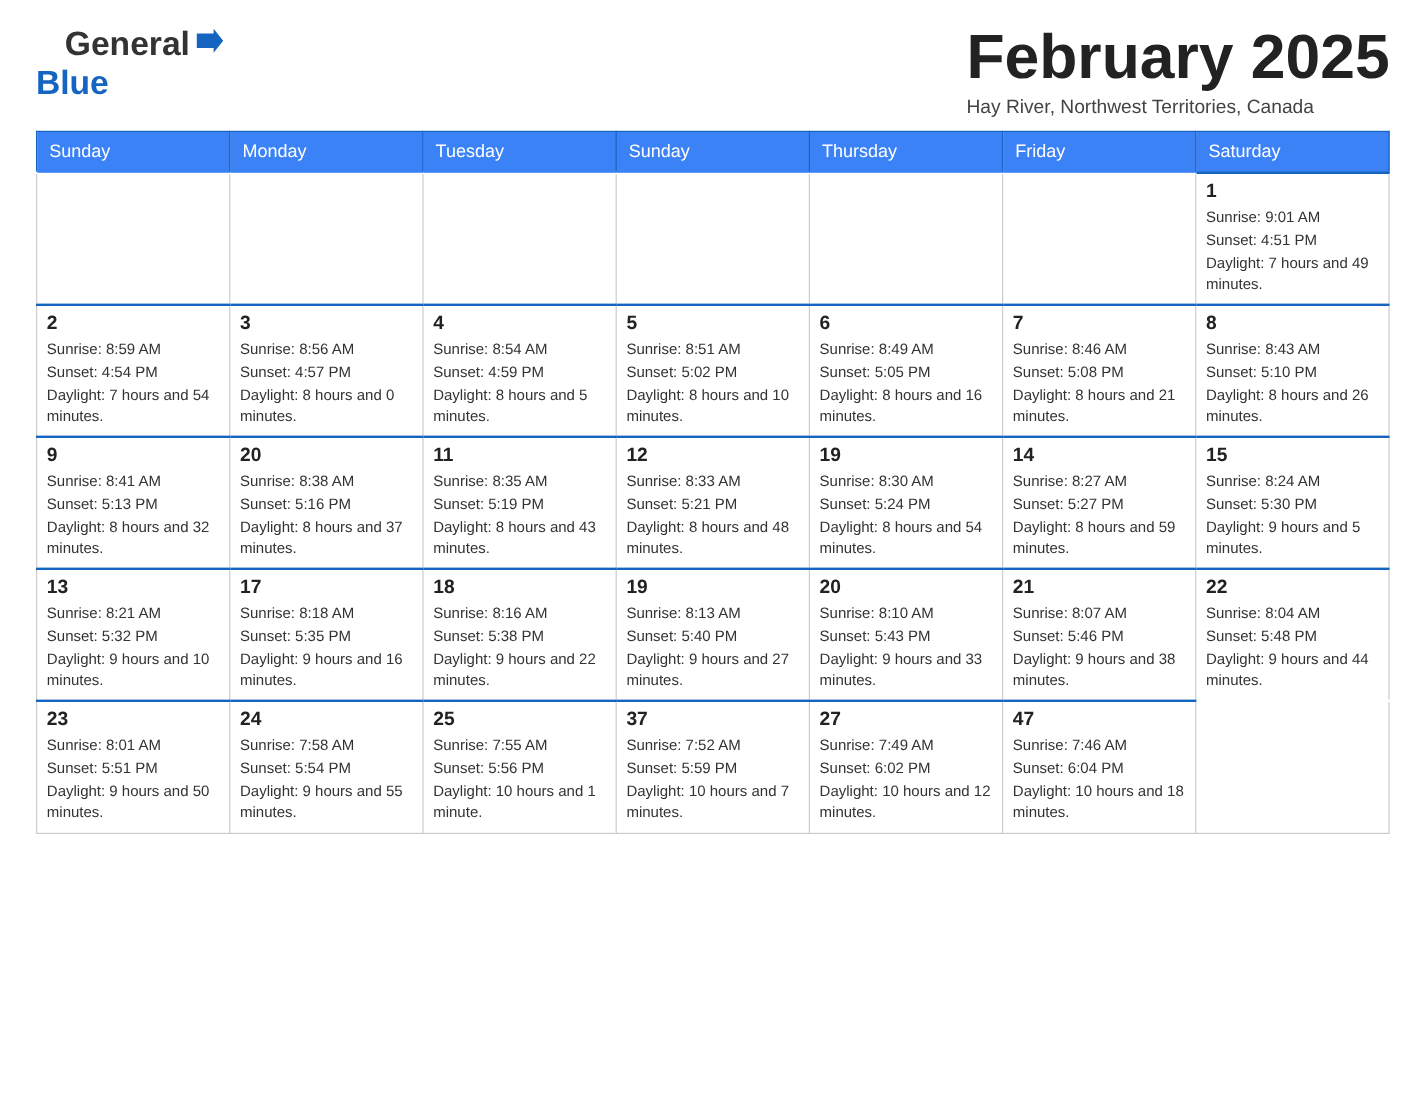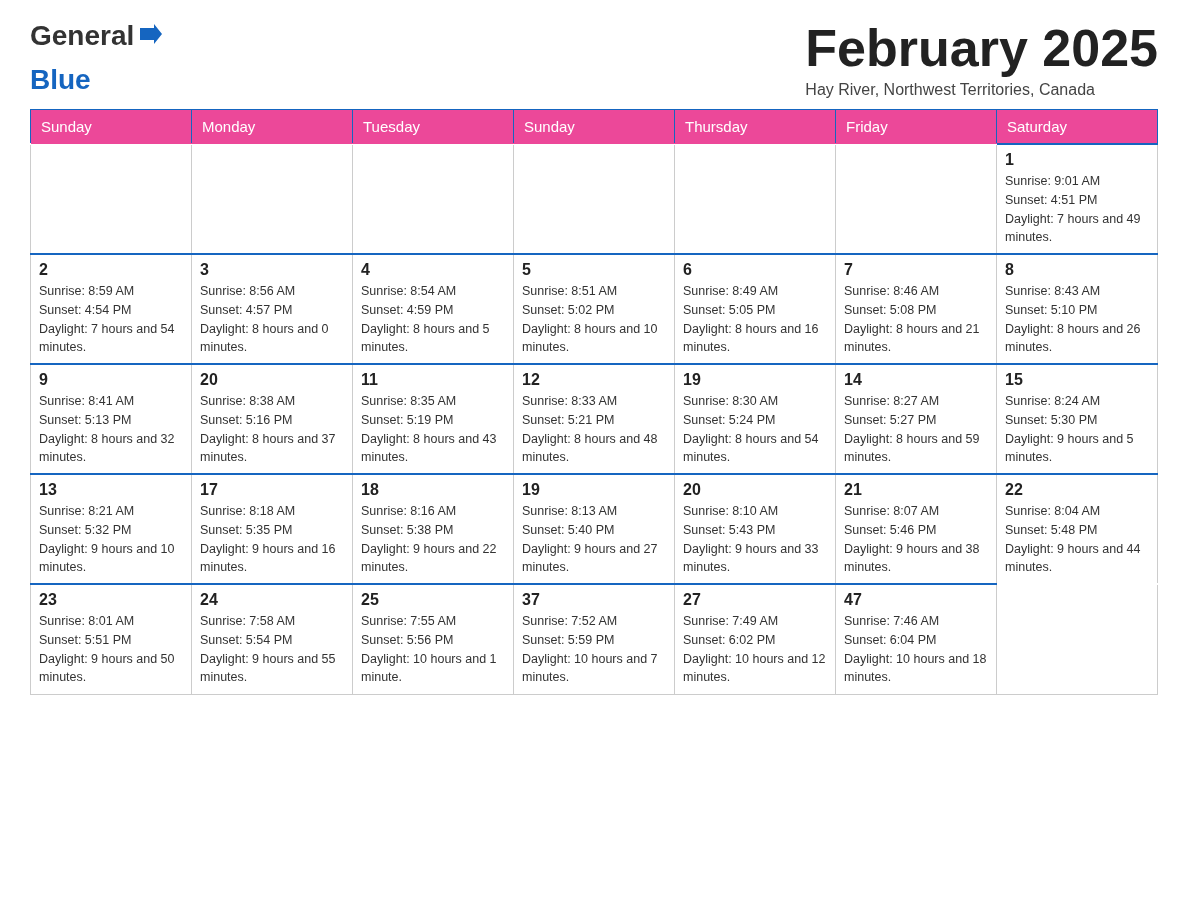--- a/index.html
+++ b/index.html
@@ -22,30 +22,30 @@
       align-items: flex-start;
     }
     .logo-text {
       display: flex;
       align-items: center;
     }
     .logo-general {
       font-size: 28px;
       font-weight: bold;
       color: #333;
+      margin-left: 24px;
     }
     .logo-blue-arrow {
       display: inline-block;
       margin-left: 2px;
     }
     .logo-blue {
       font-size: 28px;
       font-weight: bold;
       color: #1565c0;
-      margin-top: 12px;
     }
     .title-block {
       text-align: left;
     }
     .main-title {
       font-size: 52px;
       font-weight: bold;
       color: #222;
       line-height: 1.1;
     }
@@ -53,21 +53,21 @@
       font-size: 16px;
       color: #444;
       margin-top: 4px;
     }
     .calendar {
       width: 100%;
       border-collapse: collapse;
       margin-top: 10px;
     }
     .calendar th {
-      background-color: #ec4899;
+      background-color: #3b82f6;
       color: #fff;
       font-size: 15px;
       font-weight: normal;
       padding: 8px 10px;
       text-align: left;
       border: 1px solid #1565c0;
     }
     .calendar td {
       width: 14.28%;
       vertical-align: top;

